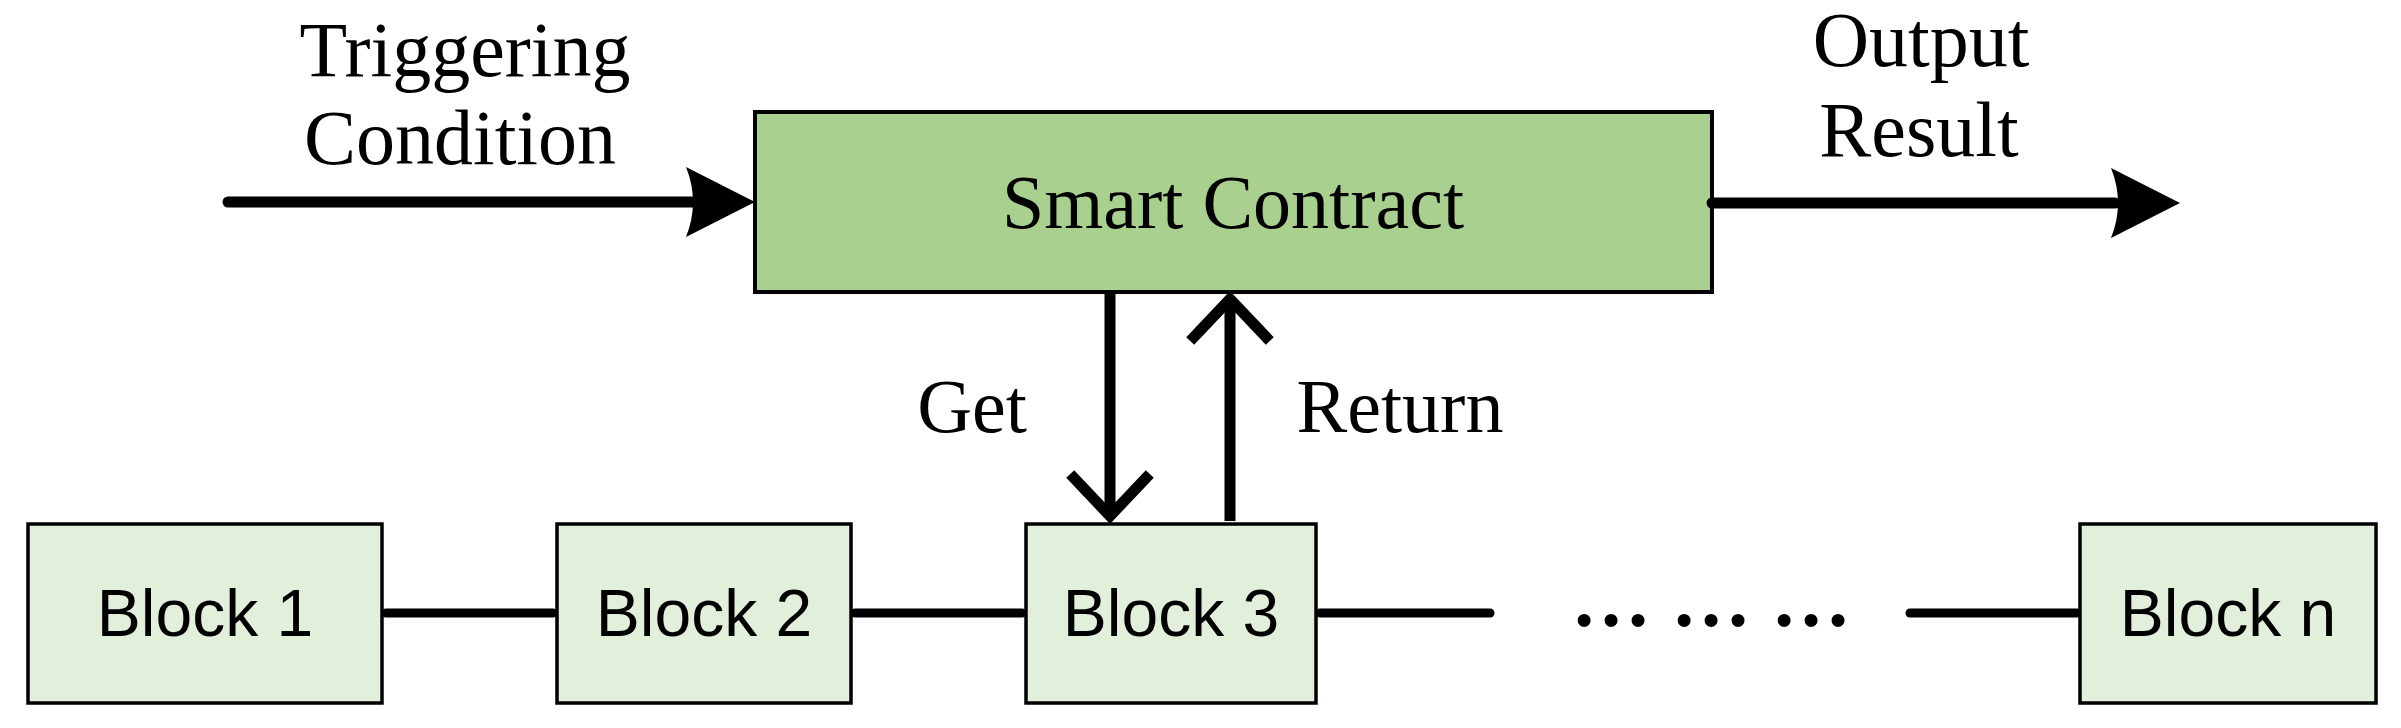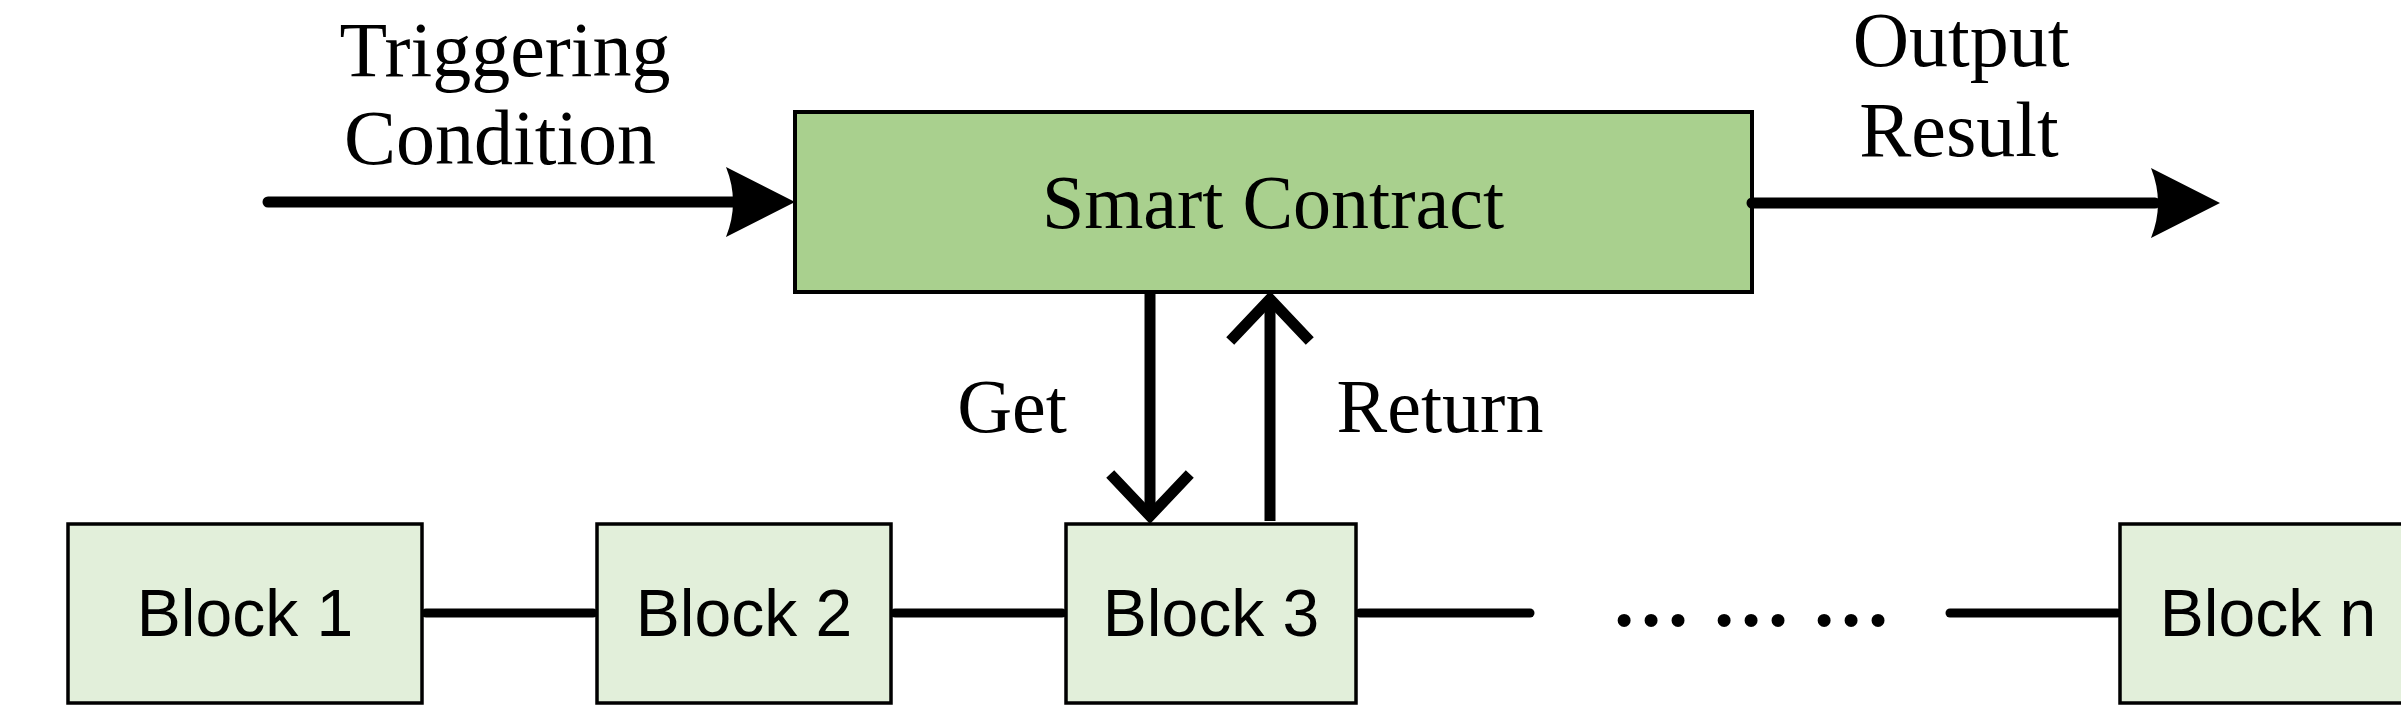--- a/index.html
+++ b/index.html
@@ -2,21 +2,21 @@
 <html style="--bg: #ffffff; --line: #000000; --contract-fill: #a9d08e; --block-fill: #e2efda;"><head>
 <meta charset="utf-8">
 <style>
   :root{
     --bg:#ffffff;
     --line:#000000;
     --contract-fill:#a9d08e;
     --block-fill:#e2efda;
   }
   html,body{margin:0;padding:0;background:var(--bg);}
-  .stage{width:2226px;height:728px;position:relative;background:var(--bg);margin-left:40px;}
+  .stage{width:2226px;height:728px;position:relative;background:var(--bg);}
   svg{display:block;}
   .serif-label{
     font-family:"Liberation Serif","DejaVu Serif",serif;
     fill:#000000;
   }
   .sans-label{
     font-family:"Liberation Sans","DejaVu Sans",sans-serif;
     fill:#000000;
   }
   .contract-rect{fill:var(--contract-fill);stroke:var(--line);stroke-width:4;}

